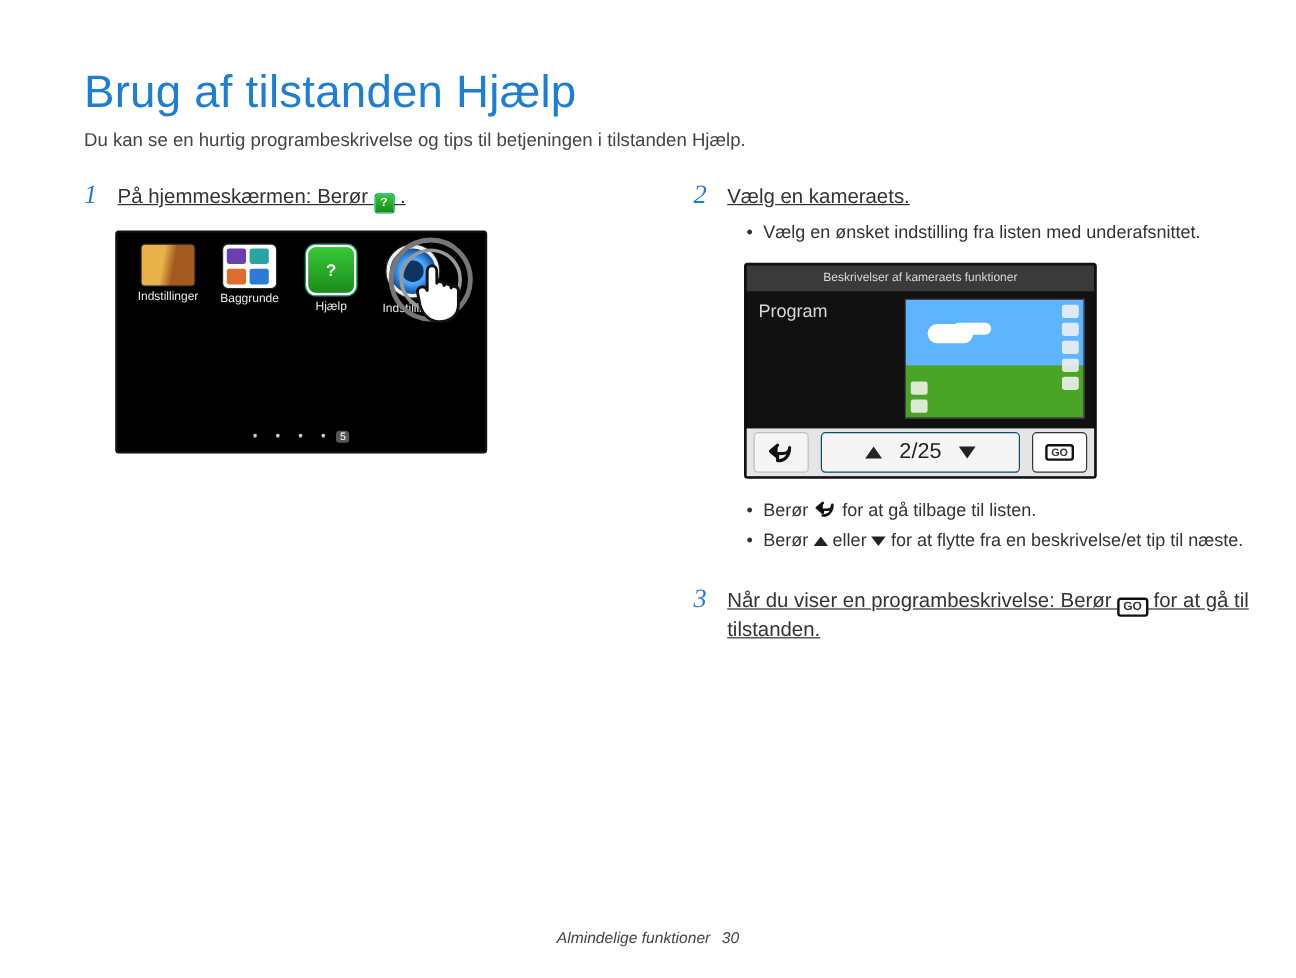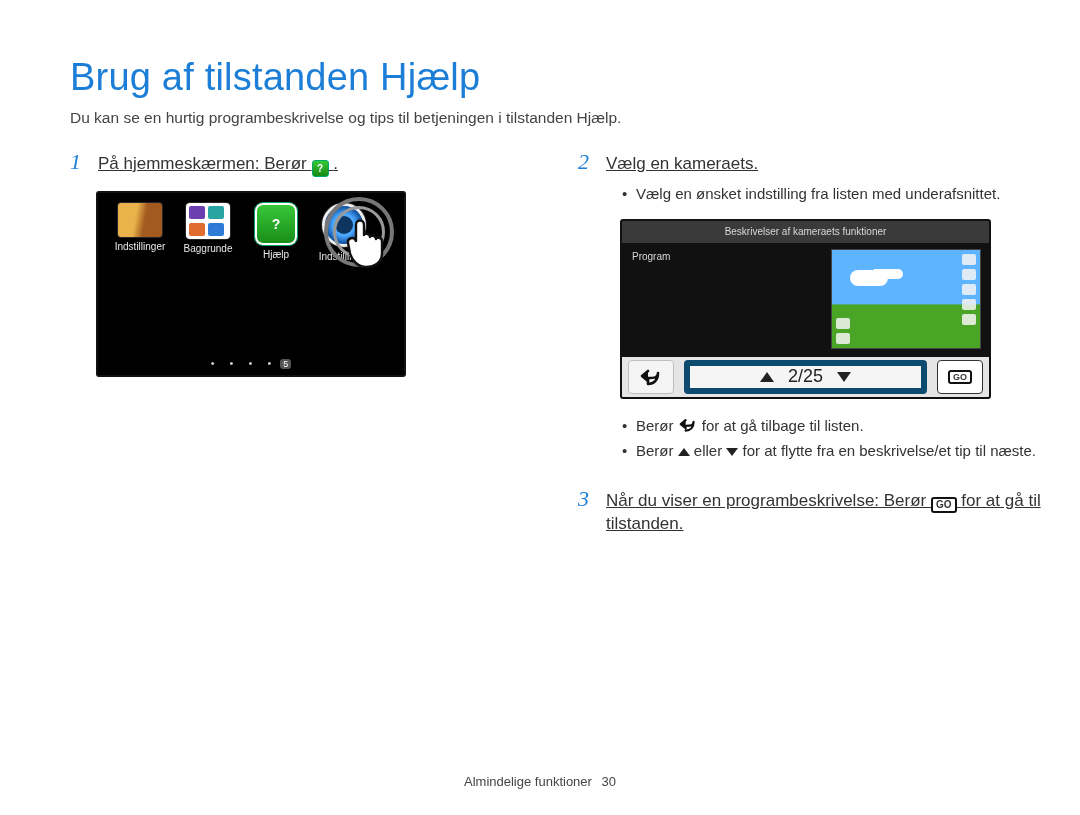--- a/index.html
+++ b/index.html
@@ -26,40 +26,40 @@
   .thumb.settings-ic { width:44px; height:44px; border-radius:50%; background: radial-gradient(circle,#4aa8ff 40%, #0e4d9a 70%); border:3px solid #eee; position:relative; }
   .thumb.settings-ic:after { content:""; position:absolute; inset:10px; border-radius:50%; background:#0d3560; }
   .home-dots { position: absolute; bottom: 6px; left: 0; right: 0; text-align: center; color: #ccc; font-size: 11px; letter-spacing: 6px; }
   .home-dots .active { color:#fff; background:#555; border-radius:3px; padding:0 3px; letter-spacing:0; font-size:9px; margin-left:3px; }
   
   .touch { position: absolute; top: 4px; left: 226px; width: 70px; height: 70px; }
   .touch .ring1 { position:absolute; inset:0; border:4px solid #777; border-radius:50%; }
   .touch .ring2 { position:absolute; inset:9px; border:3px solid #999; border-radius:50%; }
   .touch svg { position:absolute; left:18px; top:14px; }
   
-  .cam-screen { margin: 12px 0 0 42px; width: 371px; height: 180px; background:#000; border-radius:3px; position:relative; overflow:hidden; border:2px solid #111; }
+  .cam-screen { margin: 12px 0 0 42px; width: 294px; height: 180px; background:#000; border-radius:3px; position:relative; overflow:hidden; border:2px solid #111; }
   .cam-top { height:22px; background:#3a3a3a; color:#d8d8d8; font-size:10px; display:flex; align-items:center; justify-content:center; }
   .cam-body { position:absolute; top:22px; left:0; right:0; bottom:40px; background:#111; }
-  .cam-label { position:absolute; left:10px; top:8px; color:#d8d8d8; font-size:10px; }
+  .cam-label { position:absolute; left:10px; top:8px; color:#d8d8d8; font-size:15px; }
   .cam-preview { position:absolute; right:8px; top:6px; width:150px; height:100px; background: linear-gradient(#5fb4ff 55%, #4aa526 56%); border:1px solid #444; }
   .cam-preview .cloud { position:absolute; left:18px; top:20px; width:38px; height:16px; background:#fff; border-radius:10px; box-shadow: 18px -4px 0 -3px #fff; }
   .cam-preview .icon-col { position:absolute; right:4px; top:4px; display:flex; flex-direction:column; gap:4px; }
   .cam-preview .ic, .cam-preview .ic-l { width:14px; height:11px; background:#f4f4f4; opacity:.85; border-radius:2px; }
   .cam-preview .left-col { position:absolute; left:4px; bottom:4px; display:flex; flex-direction:column; gap:4px; }
   .cam-bottom { position:absolute; left:0; right:0; bottom:0; height:40px; background:#e5e5e5; display:flex; align-items:center; }
   .cam-btn { height:34px; margin:0 4px; background:#f5f5f5; border:1px solid #bfbfbf; border-radius:4px; display:flex; align-items:center; justify-content:center; }
   .cam-btn.back { width:46px; margin-left:6px; }
-  .cam-pill { flex:1; height:34px; margin:0 6px; background:#f5f5f5; border:6px solid #0c4a6e; border-radius:4px; display:flex; align-items:center; justify-content:center; gap:14px; font-size:18px; color:#222; }
+  .cam-pill { flex:1; height:34px; margin:0 6px; background:#f5f5f5; border:1px solid #0c4a6e; border-radius:4px; display:flex; align-items:center; justify-content:center; gap:14px; font-size:18px; color:#222; }
   .cam-btn.go { width:46px; margin-right:6px; font-size:10px; font-weight:bold; border:1px solid #333; background:#fff; }
   .cam-btn.go .go-inner { border:2px solid #111; border-radius:3px; padding:0 3px; font-size:9px; }
   .bullets { margin: 14px 0 0 42px; font-size: 15px; color:#333; }
   .bullets li { list-style: none; position: relative; padding-left: 16px; line-height:1.7; }
   .bullets li:before { content:"•"; position:absolute; left:2px; top:0; color:#333; }
   .step3 { margin-top: 22px; }
-  .footer { position:absolute; bottom:26px; left:0; right:0; text-align:center; font-size:13px; color:#444; }
+  .footer { position:absolute; bottom:26px; left:0; right:0; text-align:center; font-size:13px; color:#444;font-style:italic; }
   .footer .pg { margin-left:6px; }
   
   .ic-help { width:17px; height:17px; background: linear-gradient(#37c837,#178a17); border:1px solid #0a6; border-radius:3px; display:inline-flex; align-items:center; justify-content:center; color:#fff; font-size:10px; font-weight:bold; vertical-align:-3px; }
   .ic-undo, .ic-go, .tri-up, .tri-dn { display:inline-flex; vertical-align:-2px; }
   .tri { width:0; height:0; border-left:7px solid transparent; border-right:7px solid transparent; }
   .tri.up { border-bottom:10px solid #222; }
   .tri.dn { border-top:10px solid #222; }
   .tri-sm { width:0; height:0; border-left:6px solid transparent; border-right:6px solid transparent; display:inline-block; }
   .tri-sm.up { border-bottom:8px solid #222; }
   .tri-sm.dn { border-top:8px solid #222; }

